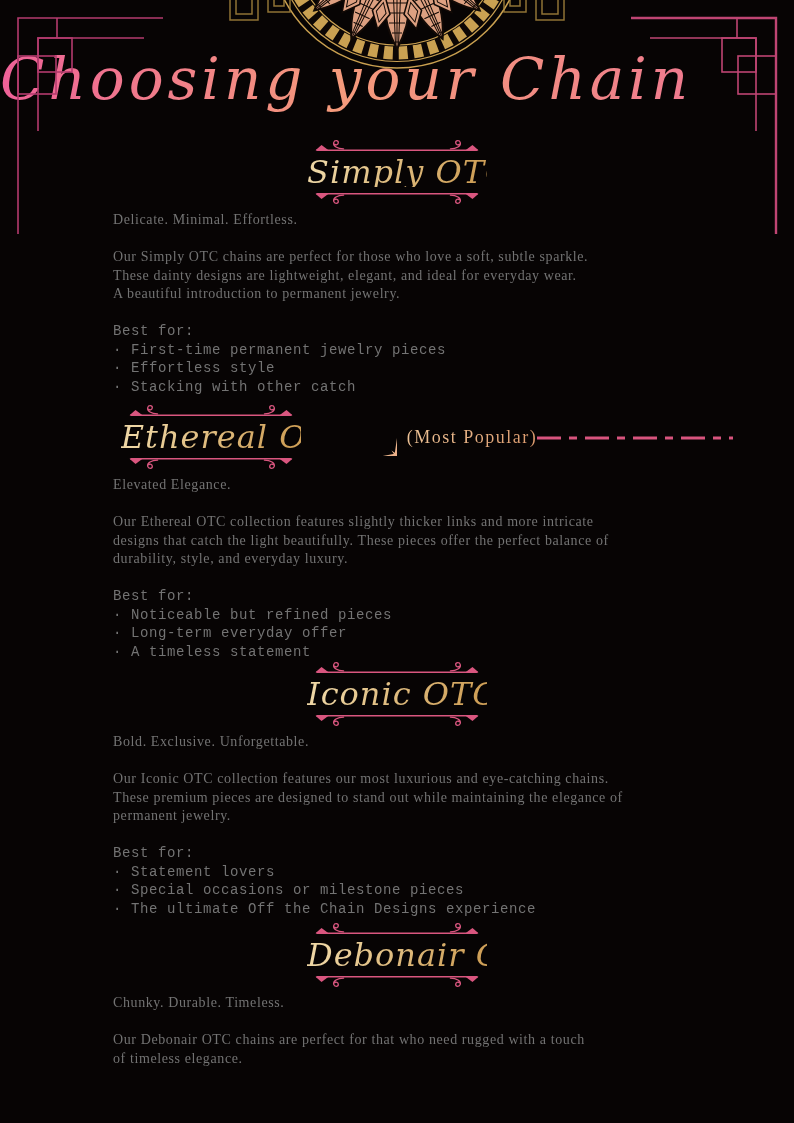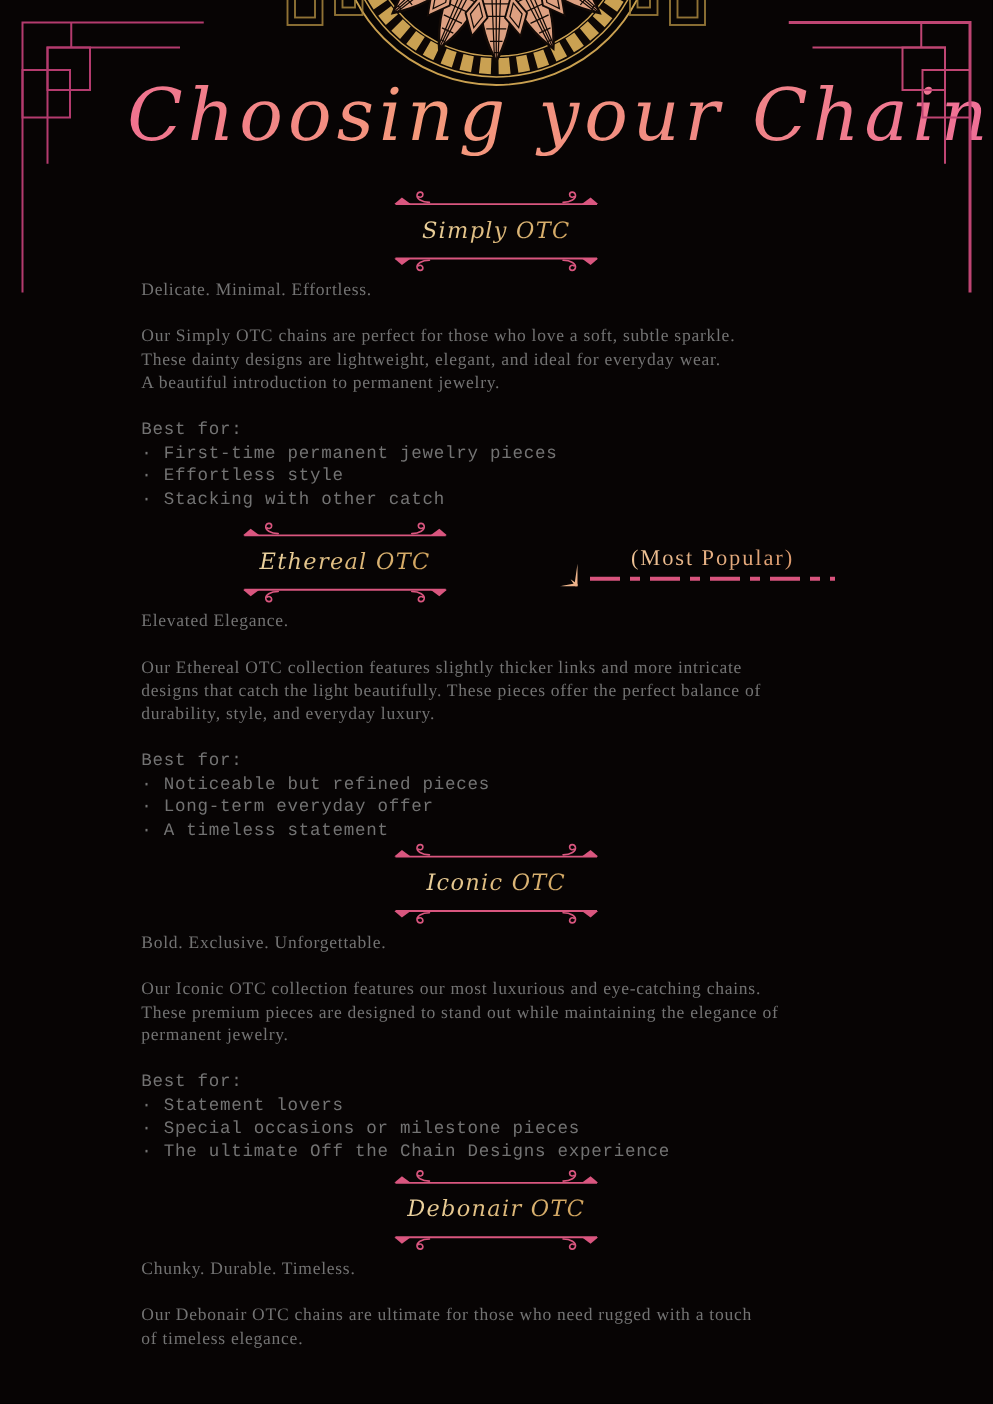--- a/index.html
+++ b/index.html
@@ -13,52 +13,52 @@
   
   .corner{position:absolute;top:0;}
   .corner-left{left:0;}
   .corner-right{right:0;transform:scaleX(-1);}
   .mandala{position:absolute;top:0;left:50%;transform:translateX(-50%);}
   .motif{position:absolute;top:0;opacity:.85;}
   .motif-left{left:228px;}
   .motif-right{right:228px;transform:scaleX(-1);}
   
   .page-title{
-    margin:0;padding-top:52px;
-    text-align:right;
+    margin:0;padding-top:39px;
+    text-align:left;
     font-family:"DejaVu Serif", serif;
     font-style:italic;font-weight:normal;
     font-size:58px;line-height:80px;letter-spacing:4px;
     background:linear-gradient(90deg,#ee6198 0%,#f49a7b 42%,#f18b83 68%,#ef6f97 100%);
     -webkit-background-clip:text;background-clip:text;
     color:transparent;-webkit-text-fill-color:transparent;
     white-space:nowrap;
   }
   
   .section-header{width:180px;margin:20px auto 0;text-align:center;}
   .section-header .divider{display:block;margin:0 auto 3px;}
   .section-header .divider.flip{margin:3px auto 0;transform:scaleY(-1);}
   .section-title{
     font-family:"DejaVu Serif", serif;
     font-style:italic;
-    font-size:18px;line-height:30px;letter-spacing:1px;
+    font-size:32px;line-height:30px;letter-spacing:1px;
     background:linear-gradient(115deg,#eed6a4 10%,#cfa058 90%);
     -webkit-background-clip:text;background-clip:text;
     color:transparent;-webkit-text-fill-color:transparent;
     white-space:nowrap;
     text-decoration:underline;
   }
   
   .ethereal-row{
     display:flex;justify-content:center;align-items:center;
     gap:58px;margin-top:8px;transform:translateX(30px);
   }
   .ethereal-row .section-header{margin:0;}
   .popular-badge{display:flex;align-items:center;gap:10px;}
-  .badge-col{display:flex;flex-direction:column;align-items:center;}
+  .badge-col{display:flex;flex-direction:row;align-items:center;}
   .badge-text{
     font-family:"Liberation Serif", serif;
     font-size:18px;line-height:24px;letter-spacing:1.5px;
     background:linear-gradient(100deg,#efc497,#dc9a6d);
     -webkit-background-clip:text;background-clip:text;
     color:transparent;-webkit-text-fill-color:transparent;
     white-space:nowrap;
   }
   .dash-line{display:block;margin-top:2px;}
   
@@ -247,17 +247,17 @@
     <svg class="divider" width="180" height="15">
         <use href="#divider"></use>
       </svg>
     <div class="section-title">Debonair OTC</div>
     <svg class="divider flip" width="180" height="15">
         <use href="#divider"></use>
       </svg>
   </div>
   <div class="body-block">
     <p class="tagline">Chunky. Durable. Timeless.</p>
-    <p class="para">Our Debonair OTC chains are ultimate for those who need rugged with a touch
+    <p class="para">Our Debonair OTC chains are perfect for that who need rugged with a touch
 of timeless elegance.</p>
   </div>
 
 </div>
 
 </body></html>

